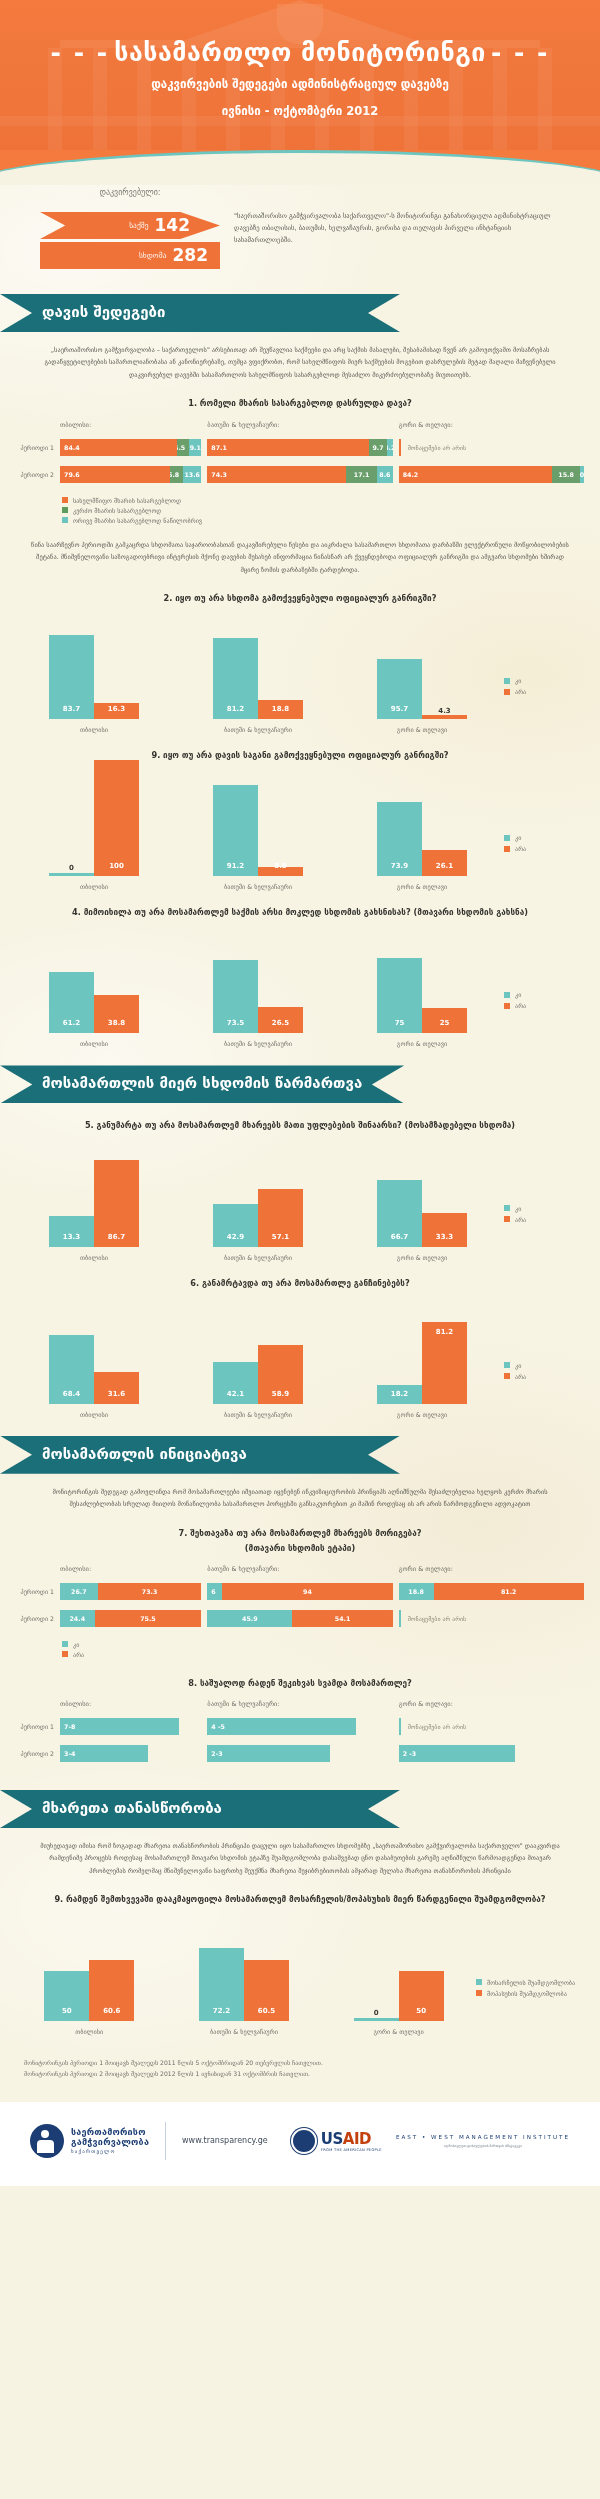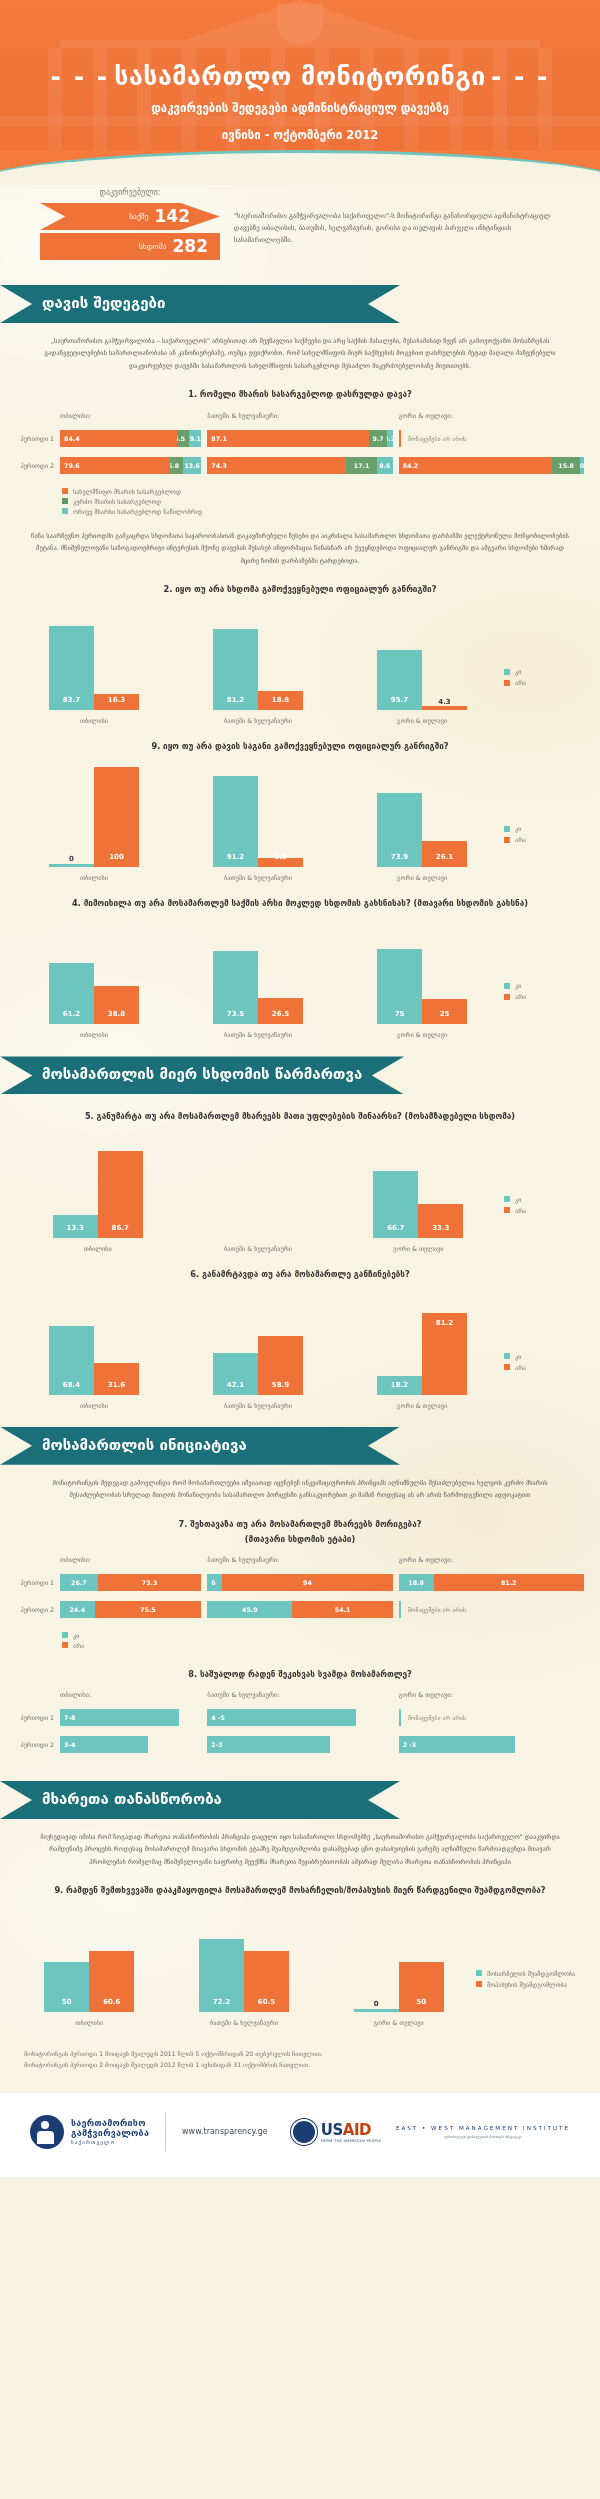--- a/index.html
+++ b/index.html
@@ -38,21 +38,21 @@
   .header .bldg .cols i { display:block; width:14px; background:#fff; opacity:.25; }
   .header .bldg .base {
     position:absolute; left:0; right:0; bottom:24px; height:10px; background:#fff; opacity:.25;
   }
   .header .crest {
     position:absolute; left:50%; top:4px; transform:translateX(-50%);
     width:46px; height:40px; border-radius:0 0 50% 50%;
     background:#fff; opacity:.42;
   }
   .title-wrap {
-    position: relative; z-index: 3; padding-top: 38px; text-align: center; margin-top: 24px;
+    position: relative; z-index: 3; padding-top: 38px; text-align: center;
   }
   .main-title {
     color: #fff; font-size: 25px; font-weight: bold; letter-spacing: .5px;
     display: inline-block; white-space: nowrap;
   }
   .dash { display:inline-block; color:#fff; font-weight:bold; font-size:25px; letter-spacing:2px;}
   .sub-title { color:#fff; font-size:11.5px; font-weight:bold; margin-top:9px; line-height:1.55; }
 
   .wave {
     height: 22px; background: #f47a3e; position: relative;
@@ -71,21 +71,21 @@
       radial-gradient(380px 240px at 18% 46%, rgba(255,255,255,.45), rgba(255,255,255,0) 60%),
       radial-gradient(460px 300px at 80% 70%, rgba(238,230,205,.6), rgba(255,255,255,0) 62%),
       radial-gradient(420px 260px at 20% 90%, rgba(255,255,255,.4), rgba(255,255,255,0) 60%),
       #f8f4e4;
     padding-bottom: 6px;
   }
 
   
   .stats { display:flex; padding: 16px 40px 4px 40px; gap:14px; }
   .stats-left { width: 180px; }
-  .stats-label { font-size: 8px; color:#7b7a70; text-align:center; margin-bottom:6px; }
+  .stats-label { font-size: 8px; color:#7b7a70; text-align:center; margin-bottom:15px; }
   .ribbon-row {
     position: relative; height: 27px; margin-bottom: 3px;
     background: #ef7339; color:#fff;
     display:flex; align-items:center; justify-content:flex-end;
     padding-right: 12px; gap: 6px;
   }
   .ribbon-row.notched { clip-path: polygon(0 0, 78% 0, 100% 50%, 78% 100%, 0 100%, 14% 50%); padding-right:30px; }
   .ribbon-row .rl { font-size: 7.5px; opacity:.95; }
   .ribbon-row .rn { font-size: 17px; font-weight: bold; line-height:1; }
   .stats-right { flex:1; font-size: 6.6px; line-height: 1.85; color:#55544d; padding-top: 22px; }
@@ -379,21 +379,21 @@
     <div class="colchart">
       <div class="cgroups">
         <div class="cgroup">
           <div class="cbars">
             <div class="cbar">
                 <div class="fill teal" style="height:3px">
                   <span class="vlabel dark" style="bottom:4px">0</span>
                 </div>
               </div>
             <div class="cbar">
-                <div class="fill org" style="height:100px">
+                <div class="fill org" style="height:116px">
                   <span class="vlabel">100</span>
                 </div>
               </div>
           </div>
           <div class="cx">თბილისი</div>
         </div>
         <div class="cgroup">
           <div class="cbars">
             <div class="cbar">
                 <div class="fill teal" style="height:91.2px">
@@ -500,33 +500,45 @@
     <div class="banner-wrap">
       <div class="banner">მოსამართლის მიერ სხდომის წარმართვა</div>
     </div>
 
     <div class="qtitle">5. განუმარტა თუ არა მოსამართლემ მხარეებს მათი უფლებების შინაარსი? (მოსამზადებელი სხდომა)</div>
     <div class="colchart">
       <div class="cgroups">
         <div class="cgroup">
           <div class="cbars">
             <div class="cbar">
-                <div class="fill teal" style="height:23px">
+                <div class="fill teal" style="height:31px">
                   <span class="vlabel">13.3</span>
                 </div>
               </div>
             <div class="cbar">
                 <div class="fill org" style="height:86.7px">
                   <span class="vlabel">86.7</span>
                 </div>
               </div>
           </div>
           <div class="cx">თბილისი</div>
         </div>
         <div class="cgroup">
+          <div class="cbars">
+            <div class="cbar">
+                <div class="fill teal" style="height:42.9px">
+                  <span class="vlabel">42.9</span>
+                </div>
+              </div>
+            <div class="cbar">
+                <div class="fill org" style="height:57.1px">
+                  <span class="vlabel">57.1</span>
+                </div>
+              </div>
+          </div>
           <div class="cx">ბათუმი &amp; ხელვაჩაური</div>
         </div>
         <div class="cgroup">
           <div class="cbars">
             <div class="cbar">
                 <div class="fill teal" style="height:66.7px">
                   <span class="vlabel">66.7</span>
                 </div>
               </div>
             <div class="cbar">

